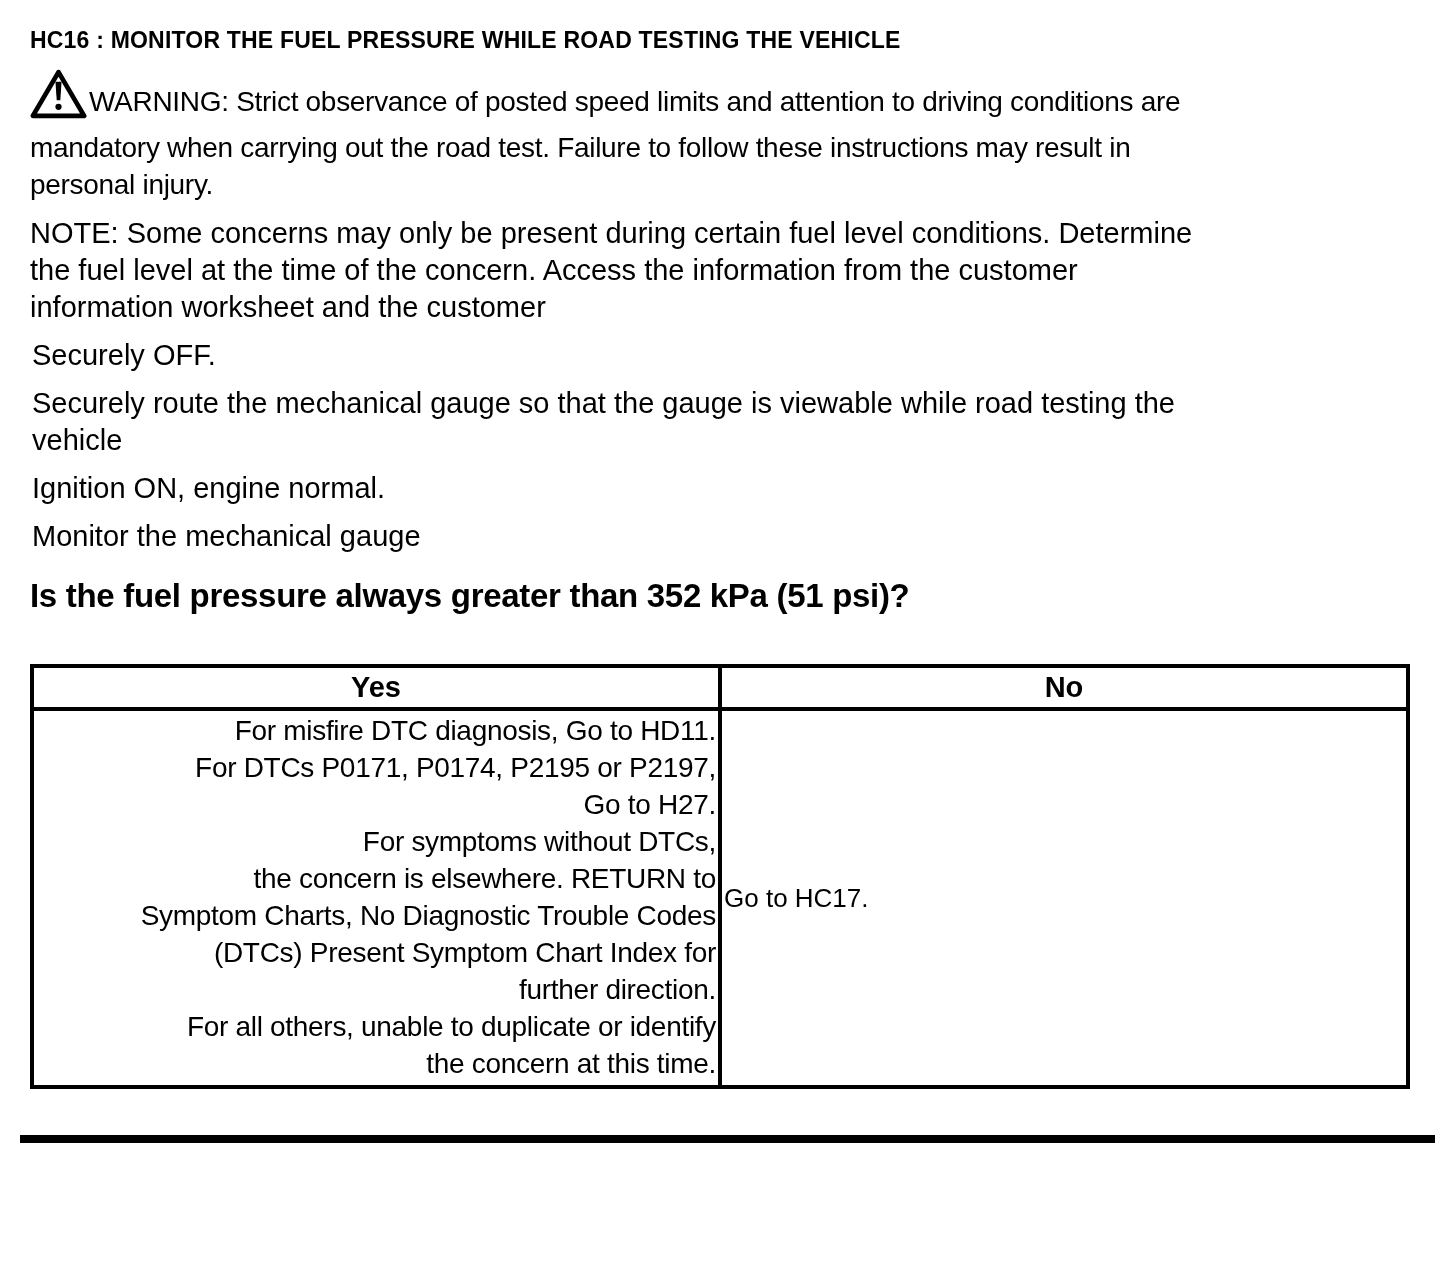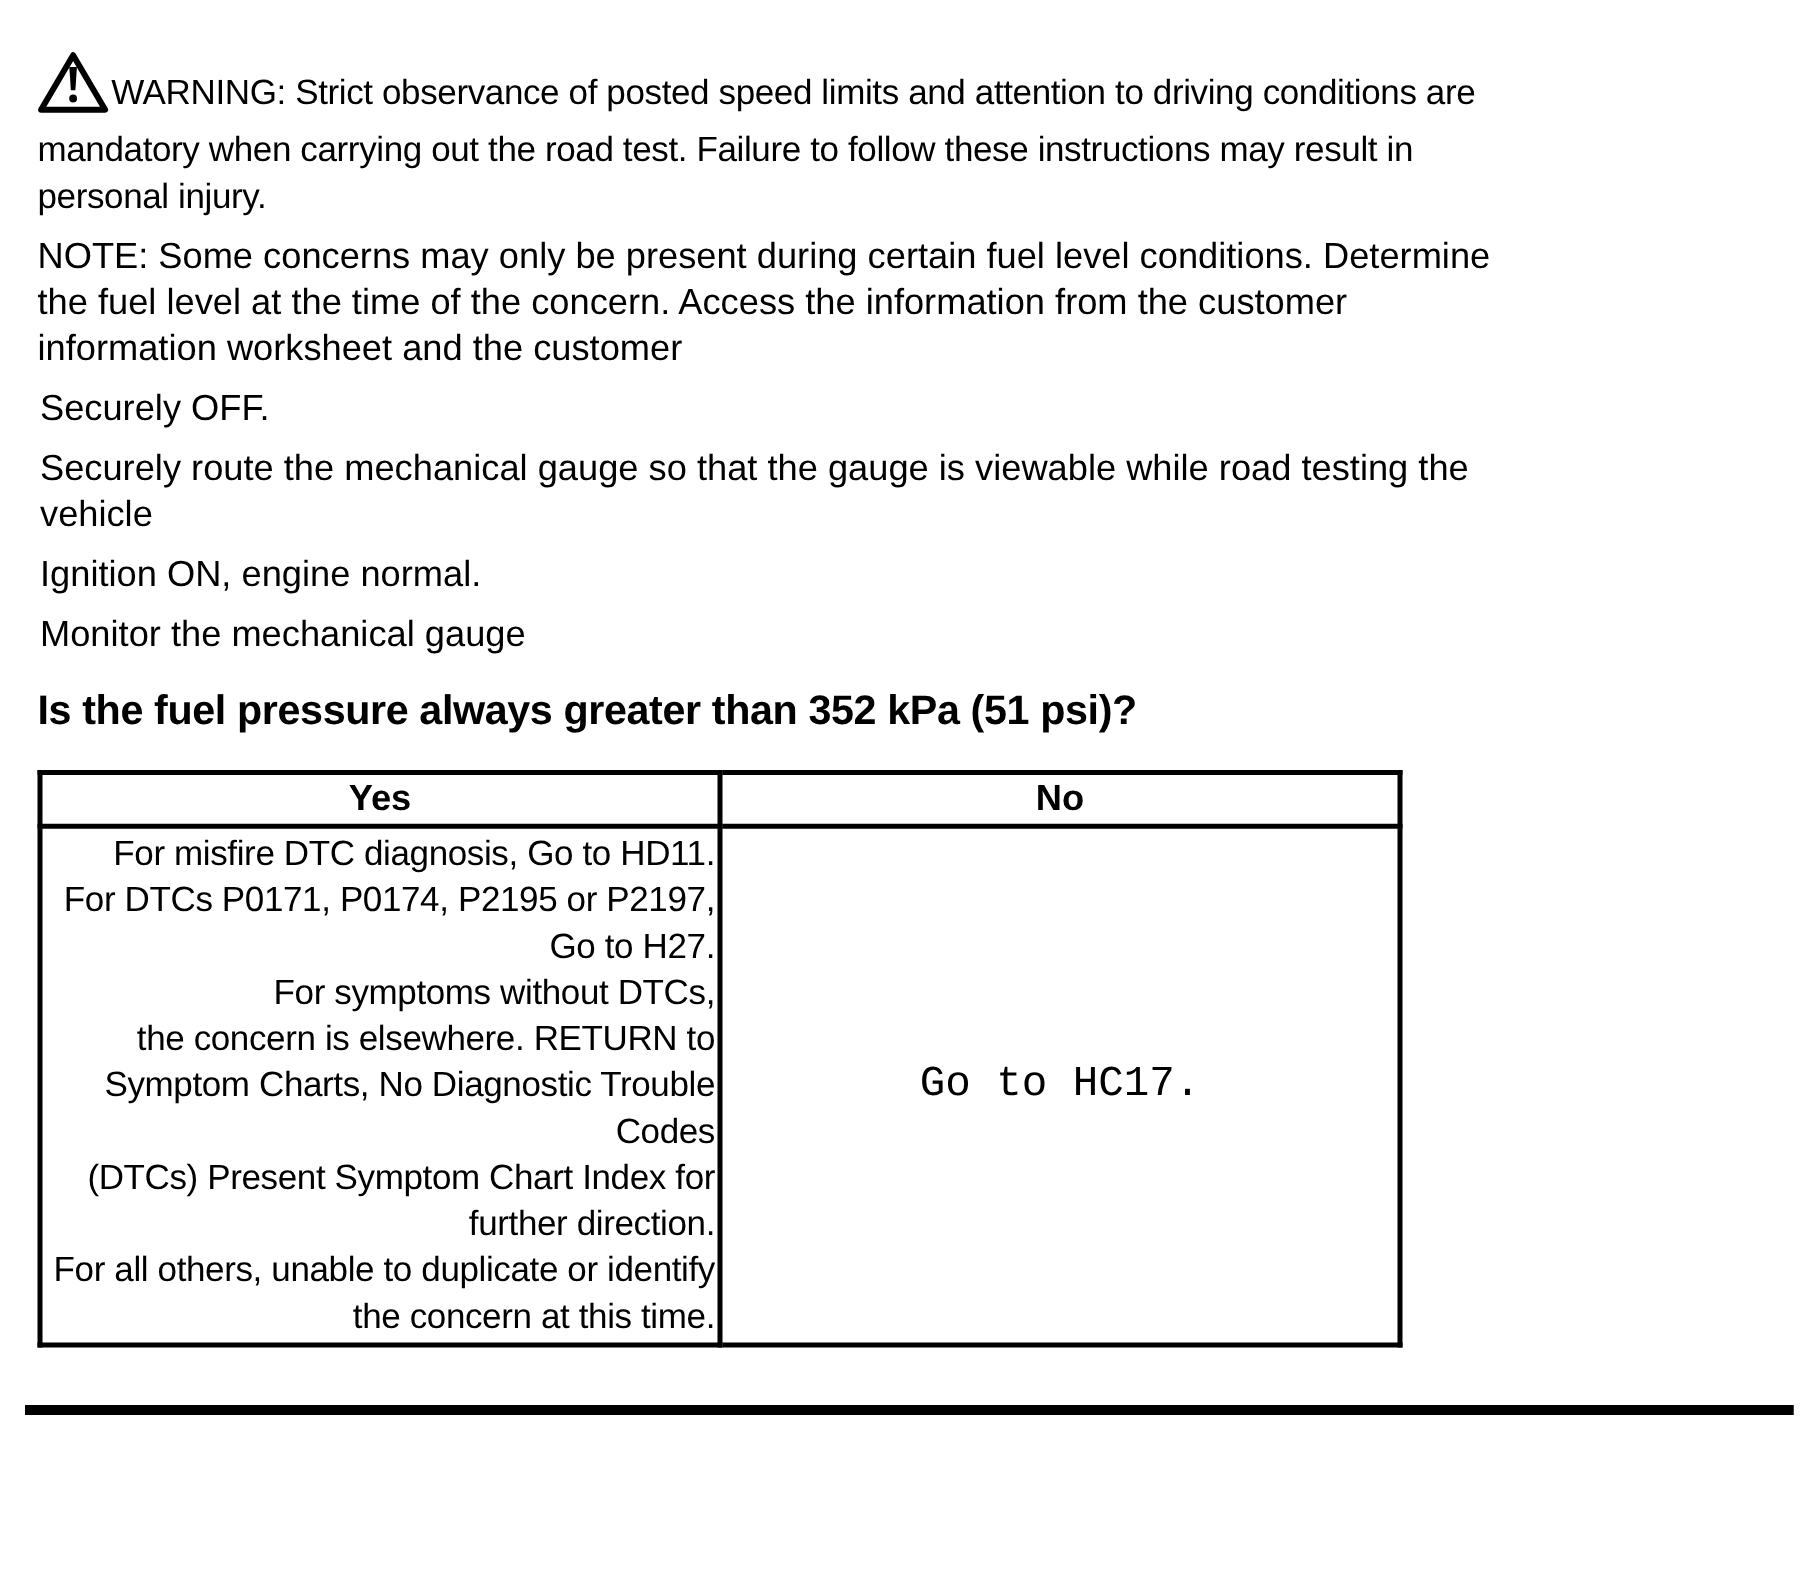--- a/index.html
+++ b/index.html
@@ -54,22 +54,22 @@
     padding-left: 2px;
   }
   .question {
     margin: 22px 0 0 0;
     font-size: 33px;
     font-weight: bold;
     line-height: 37px;
     letter-spacing: -0.3px;
   }
   table.decision {
-    margin-top: 30px;
-    width: 1092px;
+    margin-top: 50px;
+    width: 1380px;
     border-collapse: collapse;
     table-layout: fixed;
   }
   table.decision th,
   table.decision td {
     border: 4px solid #000000;
   }
   table.decision th {
     font-size: 29px;
     font-weight: bold;
@@ -81,39 +81,38 @@
   td.yes-cell {
     font-size: 28px;
     line-height: 37px;
     vertical-align: top;
     text-align: right;
     padding: 1px 2px 3px 5px;
     letter-spacing: -0.3px;
     white-space: pre-line;
   }
   td.no-cell {
-    font-size: 34px;
+    font-size: 26px;
     line-height: 37px;
     vertical-align: middle;
-    text-align: center;
     padding: 2px;
-    font-family: Liberation Mono, monospace;
   }
   .bottom-rule {
     margin: 46px 0 0 -10px;
     width: 1415px;
     height: 8px;
     background: #000000;
   }
 </style>
 </head>
 <body>
 
 <div class="page">
 
+  <h1 class="doc-title">HC16 : MONITOR THE FUEL PRESSURE WHILE ROAD TESTING THE VEHICLE</h1>
 
   <p class="warning-para">
     <span class="icon-wrap">
       <svg width="57" height="52" viewBox="0 0 60 54" aria-hidden="true">
         <path d="M30 4 L57 50 L3 50 Z" fill="none" stroke="#000000" stroke-width="5" stroke-linejoin="round"></path>
         <path d="M26.8 14 h6.4 l-1.3 19.5 h-3.8 Z" fill="#000000"></path>
         <circle cx="30" cy="40.5" r="3.3" fill="#000000"></circle>
       </svg>
     </span><span class="preline">WARNING: Strict observance of posted speed limits and attention to driving conditions are
 mandatory when carrying out the road test. Failure to follow these instructions may result in

